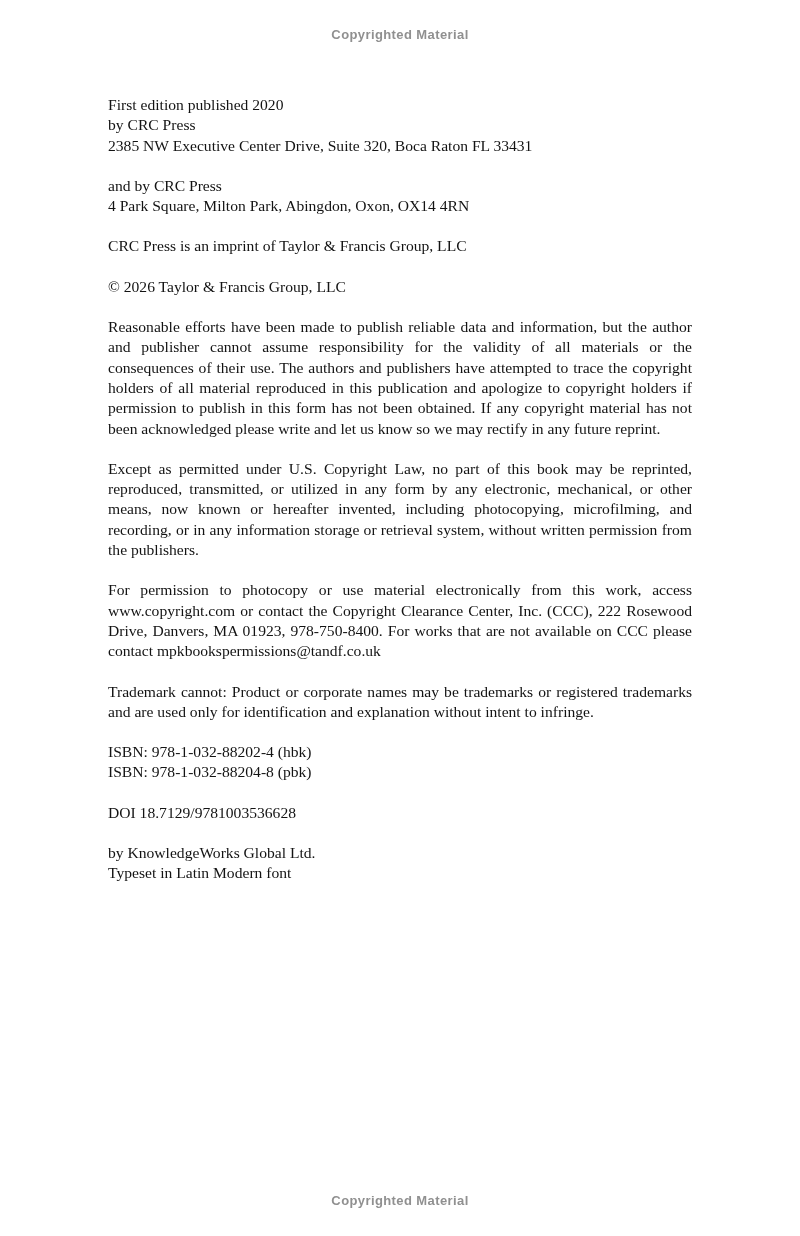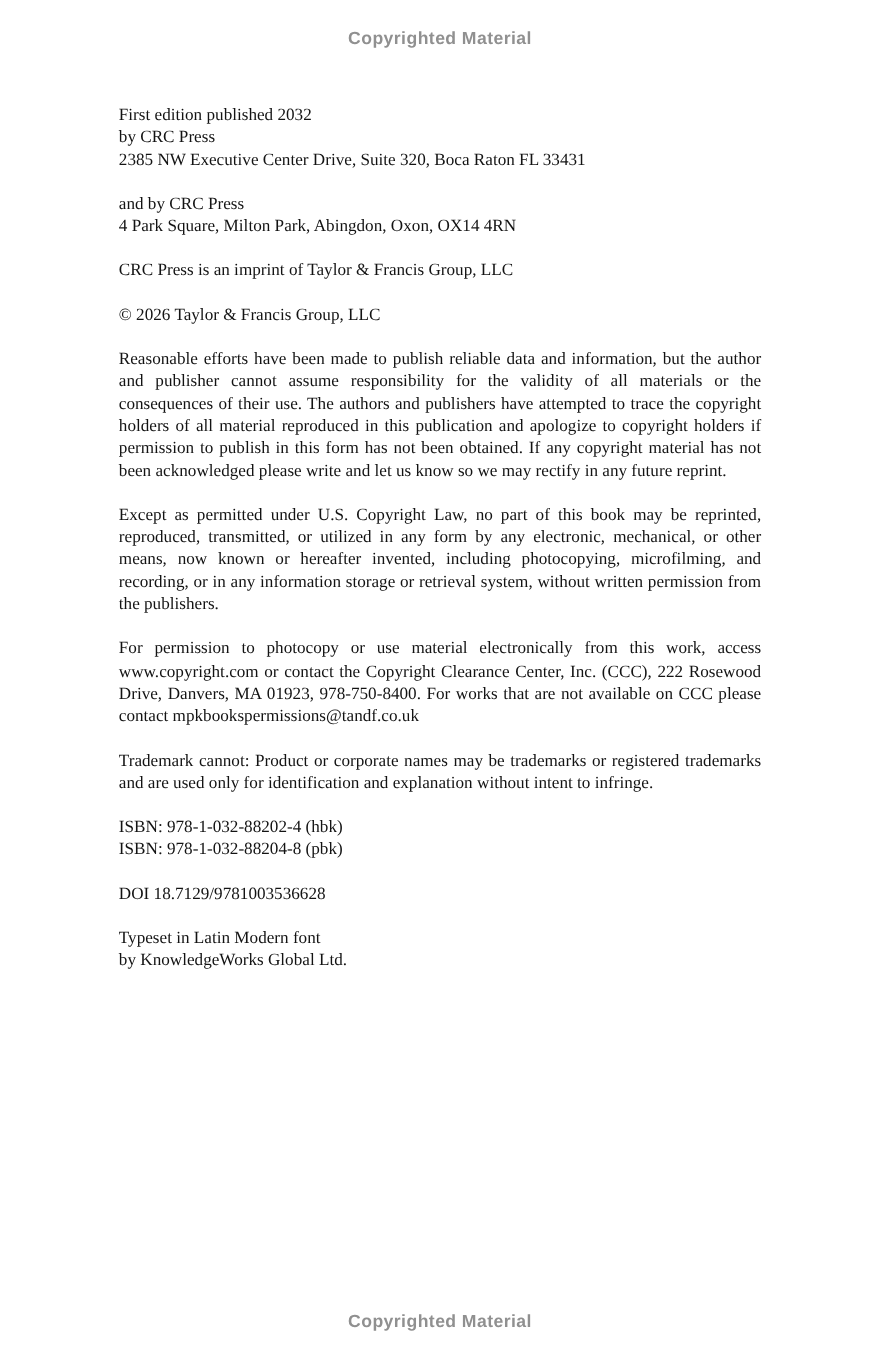--- a/index.html
+++ b/index.html
@@ -16,21 +16,21 @@
     color: #131313;
     overflow: hidden;
   }
   .watermark {
     position: absolute;
     left: 0;
     width: 100%;
     text-align: center;
     font-family: "Liberation Sans", sans-serif;
     font-weight: 600;
-    font-size: 16px;
+    font-size: 13px;
     letter-spacing: 0.4px;
     color: #909090;
     user-select: none;
   }
   .watermark.top { top: 27px; }
   .watermark.bottom { top: 1193px; }
 
   .content {
     position: absolute;
     left: 108px;
@@ -50,21 +50,21 @@
 </head>
 <body>
 
 <div class="page">
 
   <div class="watermark top">Copyrighted Material</div>
 
   <main class="content">
 
     <p class="block">
-      <span class="line">First edition published 2032</span>
+      <span class="line">First edition published 2020</span>
       <span class="line">by CRC Press</span>
       <span class="line">2385 NW Executive Center Drive, Suite 320, Boca Raton FL 33431</span>
     </p>
 
     <p class="block">
       <span class="line">and by CRC Press</span>
       <span class="line">4 Park Square, Milton Park, Abingdon, Oxon, OX14 4RN</span>
     </p>
 
     <p class="block italic">CRC Press is an imprint of Taylor &amp; Francis Group, LLC</p>
@@ -80,21 +80,21 @@
     <p class="block justify"><span class="italic">Trademark cannot</span><span>: Product or corporate names may be trademarks or registered trademarks and are used only for identification and explanation without intent to infringe.</span></p>
 
     <p class="block">
       <span class="line">ISBN: 978-1-032-88202-4 (hbk)</span>
       <span class="line">ISBN: 978-1-032-88204-8 (pbk)</span>
     </p>
 
     <p class="block">DOI 18.7129/9781003536628</p>
 
     <p class="block">
+      <span class="line">by KnowledgeWorks Global Ltd.</span>
       <span class="line">Typeset in Latin Modern font</span>
-      <span class="line">by KnowledgeWorks Global Ltd.</span>
     </p>
 
   </main>
 
   <div class="watermark bottom">Copyrighted Material</div>
 
 </div>
 
 </body></html>

